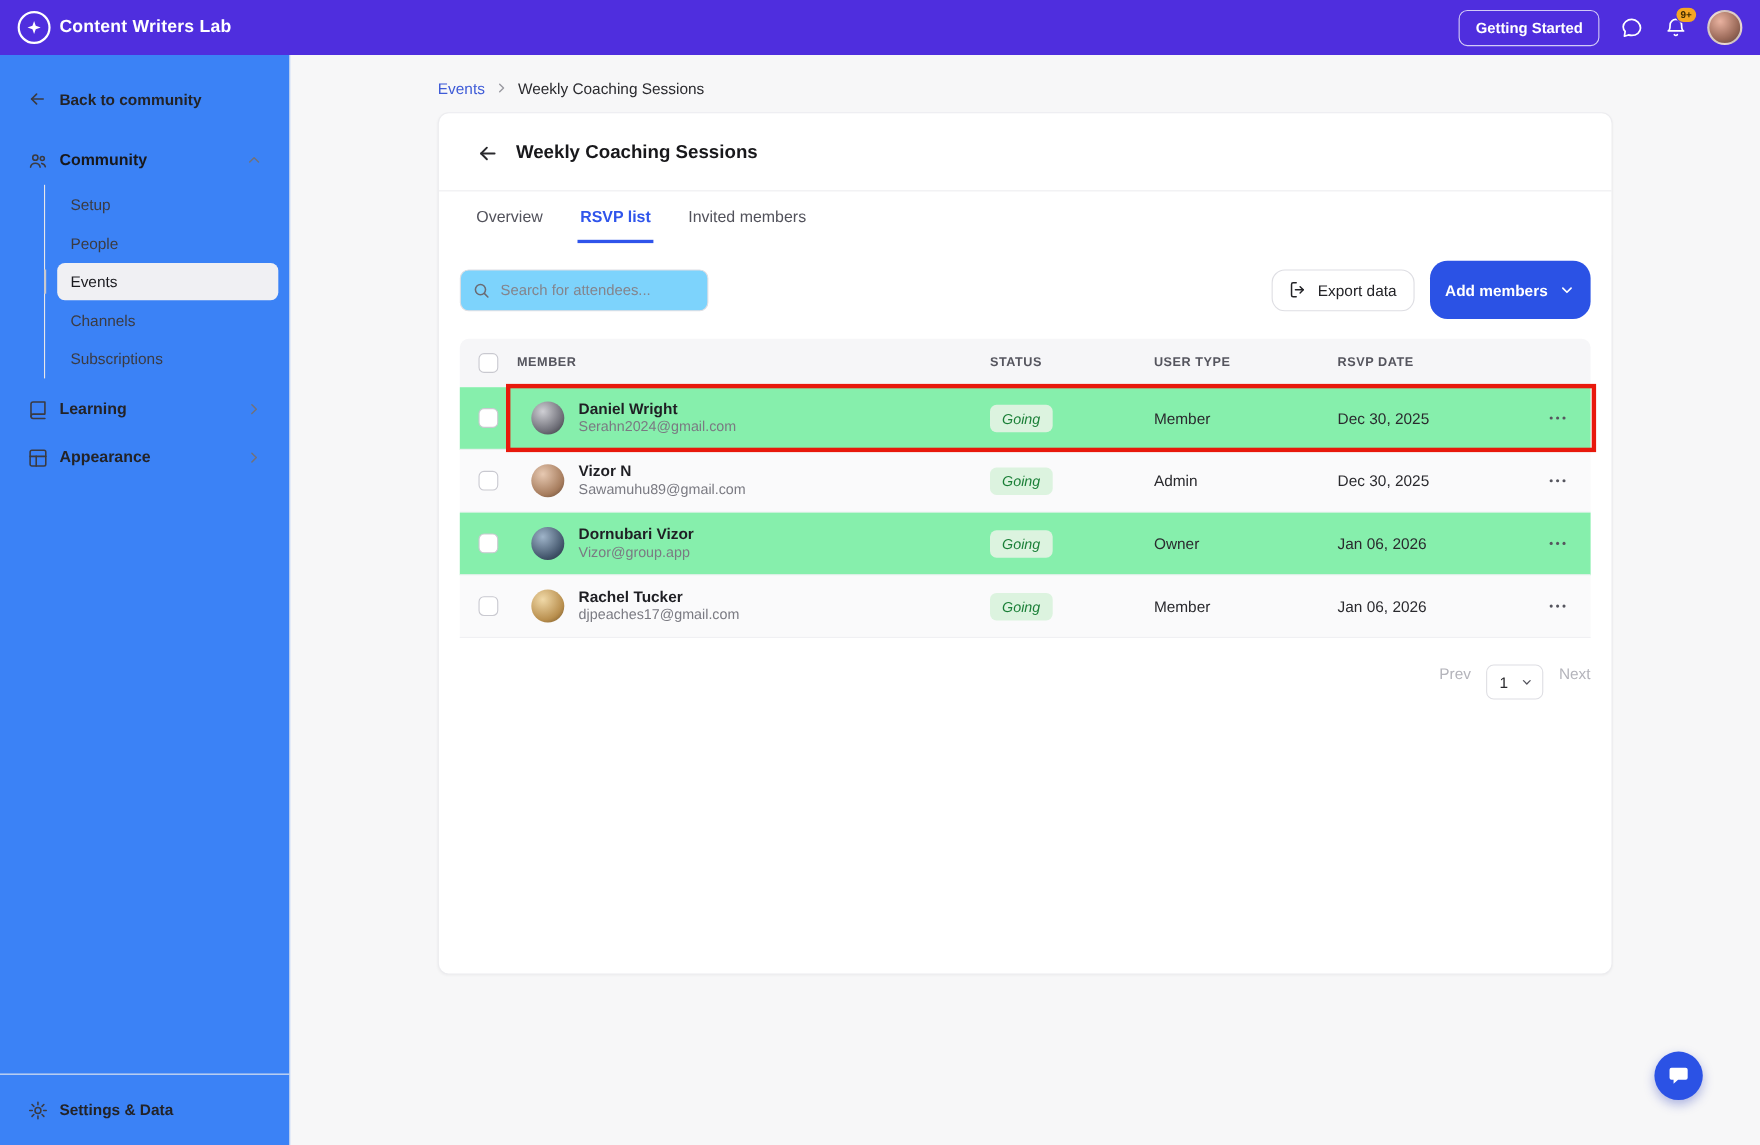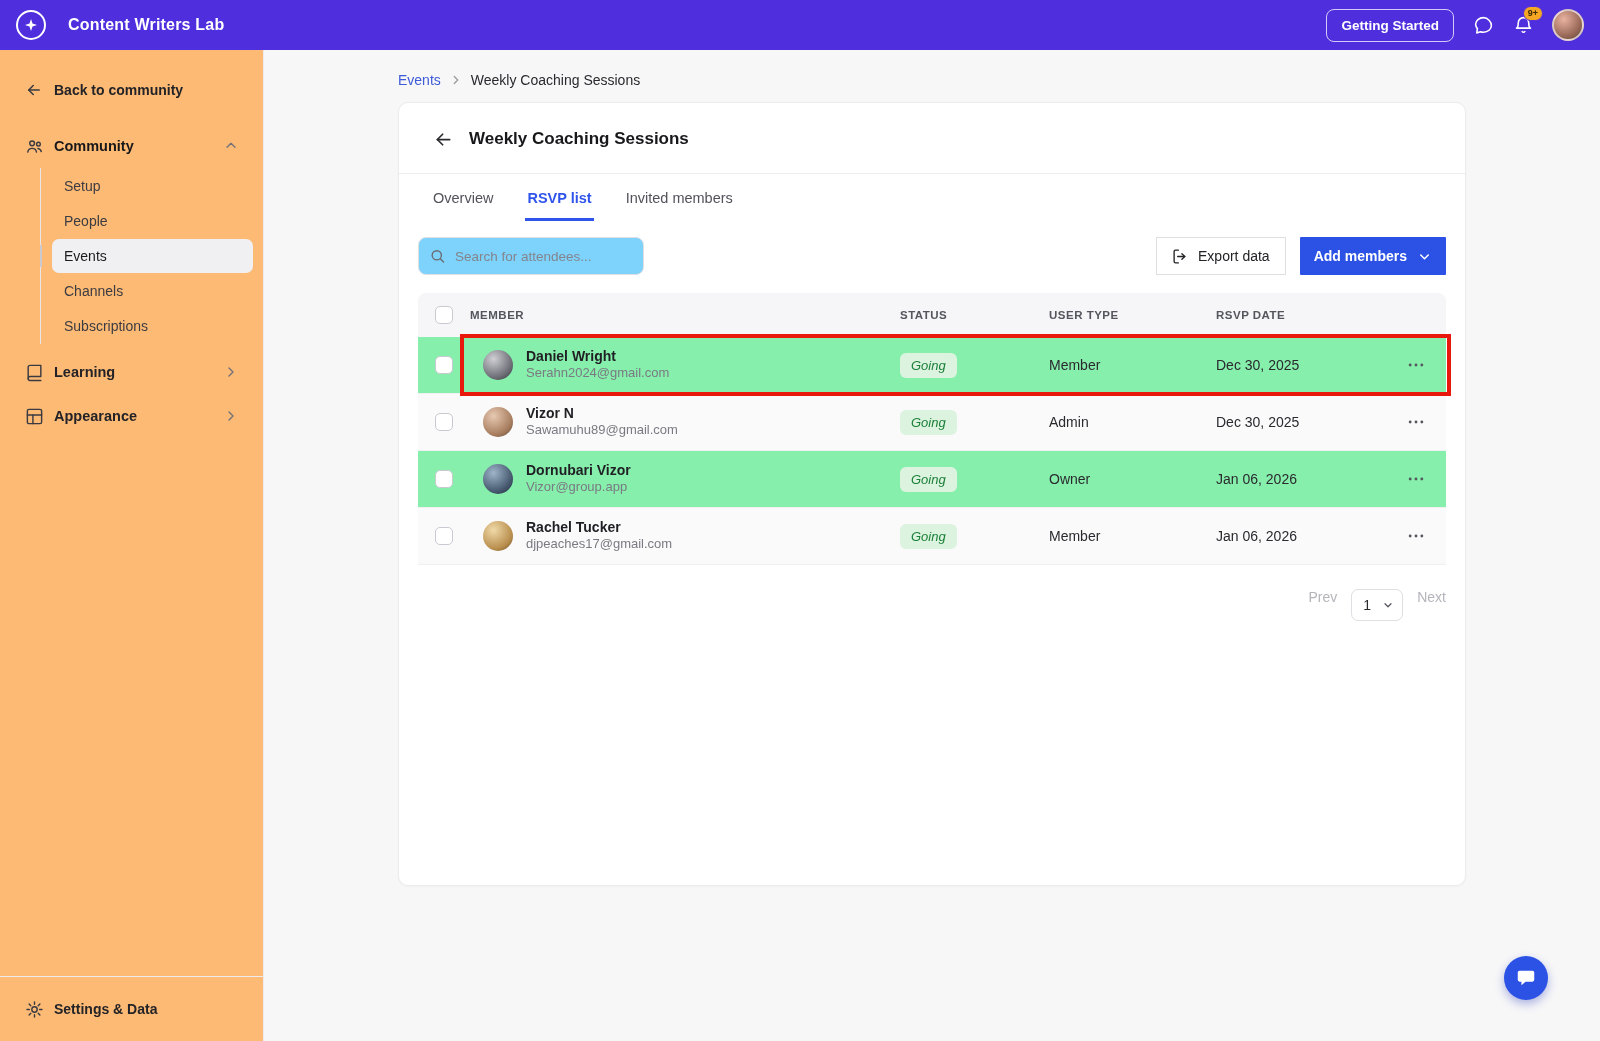--- a/index.html
+++ b/index.html
@@ -2,35 +2,35 @@
 <html style="--topbar: #4F2EDE; --primary: #2B52E5; --accent: #2F54EB; --link: #3E5BD7; --badge: #F5A623; --going-bg: #DCF3DF; --going-fg: #1A7F37; --annotation: #E8190C;"><head>
 <meta charset="utf-8">
 <style>
   * { margin:0; padding:0; box-sizing:border-box; }
   html,body { width:1600px; height:1041px; }
   body { font-family:"Liberation Sans", sans-serif; background:#fff; overflow:hidden; }
   .app { position:relative; width:1600px; height:1041px; display:flex; flex-direction:column; }
 
   
   .topbar { height:50px; background:var(--topbar,#4F2EDE); display:flex; align-items:center; justify-content:space-between; padding:0 16px 0 16px; flex:0 0 auto; }
-  .brand { display:flex; align-items:center; gap:22px; color:#fff; }
+  .brand { display:flex; align-items:center; gap:8px; color:#fff; }
   .logo-circle { width:30px; height:30px; border-radius:50%; border:2px solid #fff; display:flex; align-items:center; justify-content:center; }
   .brand-name { font-size:16px; font-weight:700; letter-spacing:.2px; }
   .topbar-right { display:flex; align-items:center; gap:18px; }
   .btn-getting-started { background:transparent; border:1px solid rgba(255,255,255,.75); color:#fff; font-size:13.5px; font-weight:600; border-radius:8px; padding:8px 14px; cursor:pointer; font-family:inherit; }
   .top-icon { width:22px; height:22px; color:#fff; position:relative; cursor:pointer; display:flex; align-items:center; justify-content:center; }
   .bell-wrap { position:relative; }
   .notif-badge { position:absolute; top:-8px; right:-9px; background:var(--badge,#F5A623); color:#3E2A00; font-size:9px; font-weight:700; border-radius:9px; padding:2px 4px; line-height:1; border:1.5px solid var(--topbar,#4F2EDE); }
   .avatar-top { width:32px; height:32px; border-radius:50%; background:radial-gradient(circle at 35% 30%, #e9b2a0, #9c6b5a 60%, #5d4038); border:2px solid rgba(255,255,255,.65); cursor:pointer; }
 
   
   .layout { flex:1; display:flex; min-height:0; }
 
   
-  .sidebar { width:264px; flex:0 0 264px; background:#fdba74; border-right:1px solid #ECECEF; display:flex; flex-direction:column; padding-top:22px; }
+  .sidebar { width:264px; flex:0 0 264px; background:#3b82f6; border-right:1px solid #ECECEF; display:flex; flex-direction:column; padding-top:22px; }
   .side-back { display:flex; align-items:center; gap:10px; padding:8px 24px 8px 24px; font-size:14px; font-weight:600; color:#232327; cursor:pointer; }
   .side-section-head { display:flex; align-items:center; gap:10px; padding:10px 24px; margin-top:18px; font-size:14.5px; font-weight:700; color:#18181B; cursor:pointer; }
   .side-section-head .spacer { flex:1; }
   .side-sub { margin:2px 0 6px 40px; border-left:1px solid #E7E7EA; padding-left:0; }
   .side-sub-item { display:block; font-size:14px; color:#3B3B42; padding:9px 12px; margin:1px 10px 1px 11px; border-radius:7px; cursor:pointer; }
   .side-sub-item.active { background:#F0F0F3; color:#1B1B1F; font-weight:500; position:relative; }
   .side-sub-item.active::before { content:""; position:absolute; left:-12px; top:6px; bottom:6px; width:2px; background:#c9c9cf; }
   .side-row { display:flex; align-items:center; gap:10px; padding:12px 24px; font-size:14.5px; font-weight:600; color:#232327; cursor:pointer; }
   .side-row .spacer { flex:1; }
   .side-icon { width:20px; height:20px; color:#3A3A41; flex:0 0 auto; display:flex; align-items:center; justify-content:center; }
@@ -54,23 +54,23 @@
   .tabs { display:flex; gap:30px; padding:0 32px; }
   .tab { padding:16px 2px 12px 2px; font-size:14.5px; color:#52525B; cursor:pointer; border-bottom:3px solid transparent; }
   .tab.active { color:var(--accent,#2F54EB); font-weight:600; border-bottom-color:var(--accent,#2F54EB); }
 
   .toolbar { display:flex; align-items:center; justify-content:space-between; padding:16px 19px 16px 19px; }
   .search-box { position:relative; width:226px; }
   .search-box .search-ic { position:absolute; left:11px; top:50%; transform:translateY(-50%); width:17px; height:17px; color:#6B6B73; }
   .search-input { width:100%; height:38px; border:1px solid #DEDEE3; border-radius:8px; padding:0 12px 0 36px; font-size:13.5px; font-family:inherit; color:#2A2A2E; outline:none; background:#7dd3fc; }
   .search-input::placeholder { color:#84848C; }
   .toolbar-right { display:flex; align-items:center; gap:14px; }
-  .btn-export { display:flex; align-items:center; gap:9px; height:38px; padding:0 15px; background:#fff; border:1px solid #DEDEE3; border-radius:0; font-size:14px; font-weight:500; color:#232327; cursor:pointer; font-family:inherit; }
+  .btn-export { display:flex; align-items:center; gap:9px; height:38px; padding:0 15px; background:#fff; border:1px solid #DEDEE3; border-radius:12px; font-size:14px; font-weight:500; color:#232327; cursor:pointer; font-family:inherit; }
   .btn-export .ic { width:17px; height:17px; color:#232327; }
-  .btn-add { display:flex; align-items:center; gap:10px; height:38px; padding:0 14px; background:var(--primary,#2B52E5); border:none; border-radius:1px; font-size:14px; font-weight:600; color:#fff; cursor:pointer; font-family:inherit; }
+  .btn-add { display:flex; align-items:center; gap:10px; height:53px; padding:0 14px; background:var(--primary,#2B52E5); border:none; border-radius:16px; font-size:14px; font-weight:600; color:#fff; cursor:pointer; font-family:inherit; }
   .btn-add .ic { width:15px; height:15px; color:#fff; }
 
   
   .table { margin:2px 19px 0 19px; }
   .t-head { display:grid; grid-template-columns:52px 430px 149px 167px 1fr 60px; align-items:center; background:#F6F6F8; border-radius:8px 8px 0 0; height:44px; }
   .t-head .th { font-size:11.5px; font-weight:700; letter-spacing:.5px; color:#55555E; text-transform:uppercase; }
   .t-row { display:grid; grid-template-columns:52px 430px 149px 167px 1fr 60px; align-items:center; height:57px; border-bottom:1px solid #F0F0F3; position:relative; background:#86efac; }
   .t-row.alt { background:#FAFAFB; }
   .cell-check { display:flex; justify-content:center; }
   .checkbox { width:18px; height:18px; border:1.5px solid #C9C9D0; border-radius:5px; background:#fff; cursor:pointer; }

